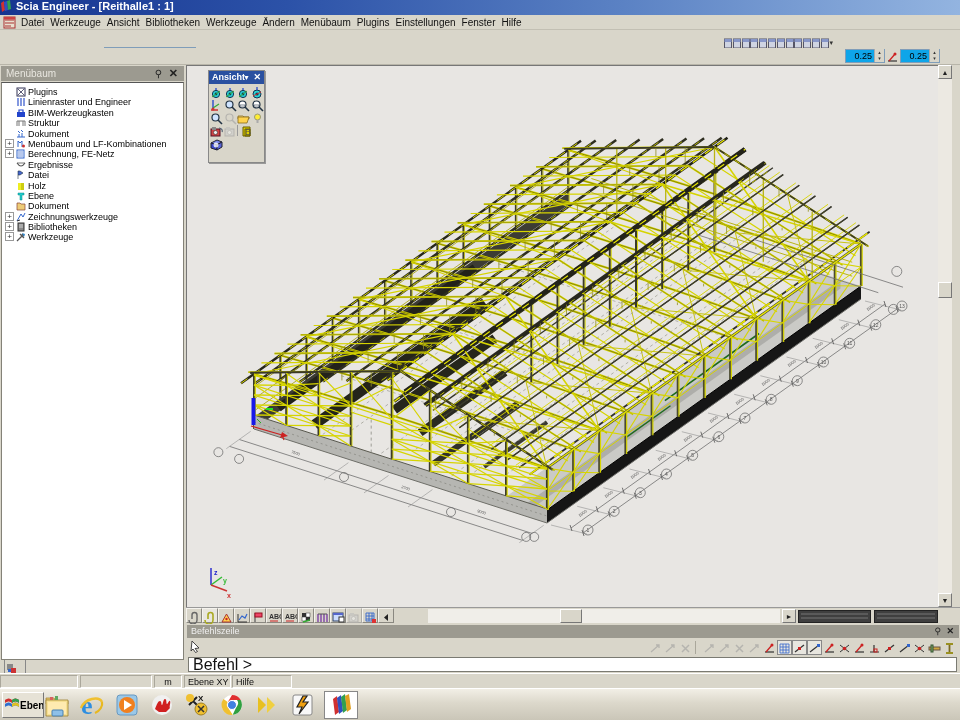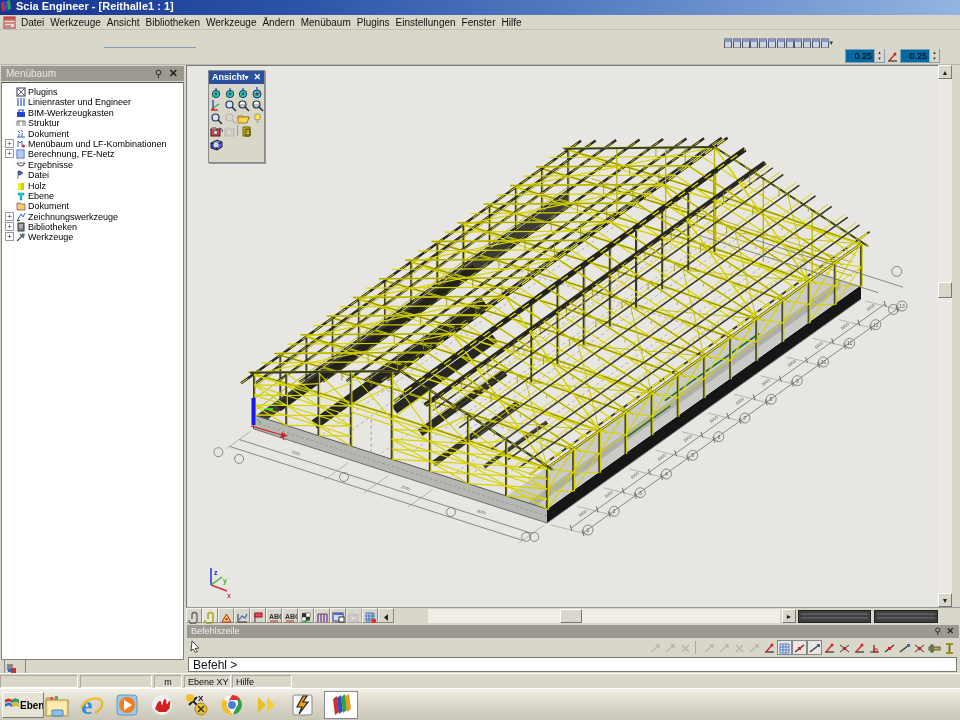--- a/index.html
+++ b/index.html
@@ -19,21 +19,21 @@
 .arow { height:13px; white-space:nowrap; }
 .arow .tbtn { width:13.5px; height:13px; padding:0; margin:0; }
 .tbtn { display:inline-block; width:15px; height:15px; vertical-align:top; margin-top:1px; padding:1px 0 0 1px; }
 .tbtn.prs { border:1px solid #888; background:#e8e6df; padding:0 0 0 0; }
 .tsep { display:inline-block; width:5px; height:13px; border-left:1px solid #aaa79b; margin:2px 2px 0 2px; vertical-align:top; }
 .tdd { display:inline-block; font-size:7px; color:#333; vertical-align:top; margin-top:4px; width:9px; }
 .combo { display:inline-block; width:92px; height:14px; background:#fff; border:1px solid #7f9db9;
   font-size:10px; padding-left:4px; line-height:13px; vertical-align:top; margin-top:1px; position:relative; }
 .cdd { position:absolute; right:0; top:0; width:13px; height:12px; background:#d9d6ca;
   border-left:1px solid #aaa; font-size:7px; text-align:center; line-height:12px; }
-.spin { display:inline-block; width:40px; height:14px; background:#0369a1; border:1px solid #7f9db9;
+.spin { display:inline-block; width:40px; height:14px; background:#0ea5e9; border:1px solid #7f9db9;
   font-size:9px; text-align:right; padding-right:12px; line-height:12px; vertical-align:top; margin-top:1px; position:relative; }
 .sarr { position:absolute; right:0; top:-1px; width:10px; font-size:5px; line-height:6px; color:#333;
   background:#d9d6ca; border-left:1px solid #aaa; height:13px; text-align:center; }
 #tb1r { position:absolute; left:724px; top:35px; white-space:nowrap; }
 .w1 { display:inline-block; width:8.8px; height:12px; }
 #tb2rr { position:absolute; left:845px; top:48px; }
 #lpanel { position:absolute; left:0; top:65px; width:186px; height:612px; background:#d9d6ca; }
 #lptitle { position:absolute; left:1px; top:1px; width:183px; height:15px; background:#9c9a90;
   color:#e8e6df; font-size:10px; line-height:15px; padding-left:5px; }
 #lptitle .pin { position:absolute; right:22px; top:0px; color:#222; font-size:10px; }
@@ -75,21 +75,21 @@
 .darkbox i { display:block; margin:2px 2px; height:2px; background:#5a5a5a; }
 #cmddock { position:absolute; left:186px; top:624px; width:774px; height:49px; background:#d9d6ca; }
 #cmdtitle { position:absolute; left:1px; top:1px; right:1px; height:13px; background:#9c9a90;
   color:#eee; font-size:9px; line-height:13px; padding-left:4px; }
 #cmdtitle .pin { position:absolute; right:18px; color:#222; }
 #cmdtitle .xx { position:absolute; right:5px; color:#222; font-weight:bold; }
 #cmdrow { position:absolute; left:1px; top:14px; right:1px; height:19px; }
 #cmdrow .cursor { position:absolute; left:2px; top:1px; }
 #snaps { position:absolute; right:2px; top:1px; }
 #cmdinput { position:absolute; left:2px; top:33px; right:3px; height:15px; background:#fff;
-  border:1px solid #7a7a72; font-size:12px; line-height:14px; padding-left:4px; color:#111; }
+  border:1px solid #7a7a72; font-size:16px; line-height:14px; padding-left:4px; color:#111; }
 #statusbar { position:absolute; left:0; top:673px; width:960px; height:15px; background:#d9d6ca;
   font-size:10px; color:#111; border-top:1px solid #fff; }
 .sfield { position:absolute; top:1px; height:13px; border:1px solid; border-color:#aaa79b #fff #fff #aaa79b;
   padding:0 3px; line-height:13px; font-size:9px; white-space:nowrap; overflow:hidden; }
 #taskbar { position:absolute; left:0; top:688px; width:960px; height:32px;
   background:linear-gradient(180deg,#f2efe6 0%,#dcd8cb 45%,#cac6b8 100%); border-top:1px solid #fff; }
 #startbtn { position:absolute; left:2px; top:3px; width:42px; height:26px; white-space:nowrap; overflow:hidden; background:#e6e2d6;
   border:1px solid; border-color:#fff #777 #777 #fff; font-size:11px; line-height:24px; }
 #startbtn svg { vertical-align:-3px; margin-left:1px; }
 #startbtn b { font-size:10px; }

